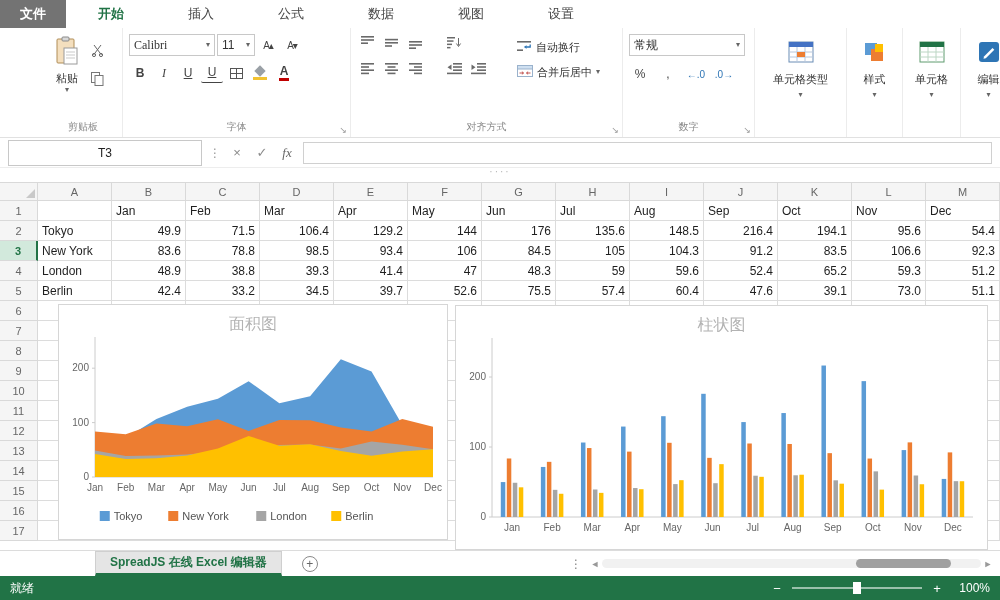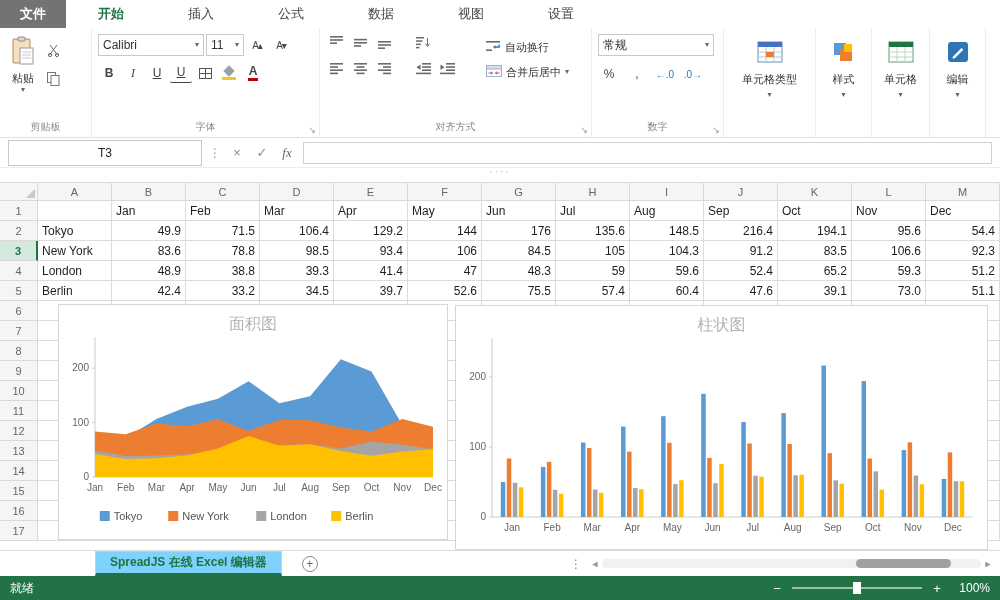--- a/index.html
+++ b/index.html
@@ -20,28 +20,28 @@
   .group{position:relative;border-right:1px solid #ececec;padding:6px 6px 16px;flex-shrink:0;}
   .glabel{position:absolute;left:0;right:0;bottom:3px;text-align:center;font-size:10px;color:#8a8a8a;}
   .launcher{position:absolute;right:3px;bottom:2px;font-size:9px;color:#9a9a9a;cursor:pointer;line-height:1;}
   .frow{display:flex;align-items:center;gap:2px;margin-bottom:7px;}
   .sbtn{min-width:22px;height:20px;display:inline-flex;align-items:center;justify-content:center;
         cursor:pointer;border-radius:2px;font-size:12px;color:#444;}
   .dd{font-size:8px;color:#666;line-height:1;}
   .combo{height:22px;border:1px solid #c8c8c8;background:#fff;display:flex;align-items:center;
          justify-content:space-between;padding:0 4px;font-size:12px;cursor:pointer;gap:4px;}
 
-  .g-clip{width:92px;}
+  .g-clip{width:79px;margin-left:44px;}
   .clip-inner{display:flex;}
   .bigbtn{display:flex;flex-direction:column;align-items:center;cursor:pointer;padding:2px 4px;}
   .biglabel{font-size:11px;margin-top:2px;color:#333;white-space:nowrap;}
   .clip-col{display:flex;flex-direction:column;gap:8px;margin-left:2px;padding-top:8px;}
 
   .g-font{width:228px;}
-  .fname{width:106px;}
+  .fname{width:86px;font-family:Liberation Serif, serif;}
   .fsize{width:38px;}
   .b{font-weight:bold;}
   .i{font-style:italic;font-family:"Liberation Serif","DejaVu Serif",serif;}
   .u{text-decoration:underline;}
   .du{text-decoration:underline;border-bottom:1px solid #444;line-height:1.05;}
   .icon-borders{width:13px;height:11px;border:1px solid #555;
      background-image:linear-gradient(#555,#555),linear-gradient(#555,#555);
      background-size:1px 100%,100% 1px;background-position:center,center;background-repeat:no-repeat;}
   .icon-fill{width:14px;height:13px;position:relative;display:inline-block;}
   .icon-fill::before{content:"";position:absolute;left:3px;top:0;width:8px;height:8px;background:#9aa0a6;transform:rotate(45deg);}
@@ -98,21 +98,21 @@
   
   .chart{position:absolute;background:#fff;border:1px solid #d6d6d6;cursor:pointer;}
   .chart1{left:58px;top:304px;width:390px;height:236px;}
   .chart2{left:455px;top:305px;width:533px;height:245px;}
 
   
   .gap{height:9px;background:#fff;}
   .sheetbar{height:26px;display:flex;align-items:center;border-top:1px solid #dcdcdc;background:#fff;}
   .tabspacer{width:95px;height:100%;}
   .sheettab{height:25px;display:flex;align-items:center;padding:0 14px;color:#217346;font-weight:bold;font-size:12px;
-            border:1px solid #cfcfcf;border-bottom:3px solid #217346;background:#7dd3fc;cursor:pointer;white-space:nowrap;}
+            border:1px solid #cfcfcf;border-bottom:3px solid #217346;background:#e5e5e5;cursor:pointer;white-space:nowrap;}
   .addsheet{width:16px;height:16px;border:1px solid #8a8a8a;border-radius:50%;display:flex;align-items:center;
             justify-content:center;color:#666;font-size:12px;line-height:1;margin-left:20px;cursor:pointer;}
   .sheet-flex{flex:1;}
   .sb-more{color:#888;margin:0 6px;cursor:pointer;}
   .hscroll{display:flex;align-items:center;width:412px;padding-right:5px;}
   .sarrow{color:#999;font-size:9px;width:14px;text-align:center;cursor:pointer;}
   .strack{flex:1;height:9px;background:#f1f1f1;border-radius:5px;position:relative;}
   .sthumb{position:absolute;left:67%;width:25%;top:0;height:9px;background:#a0a0a0;border-radius:5px;cursor:grab;}
 
   

